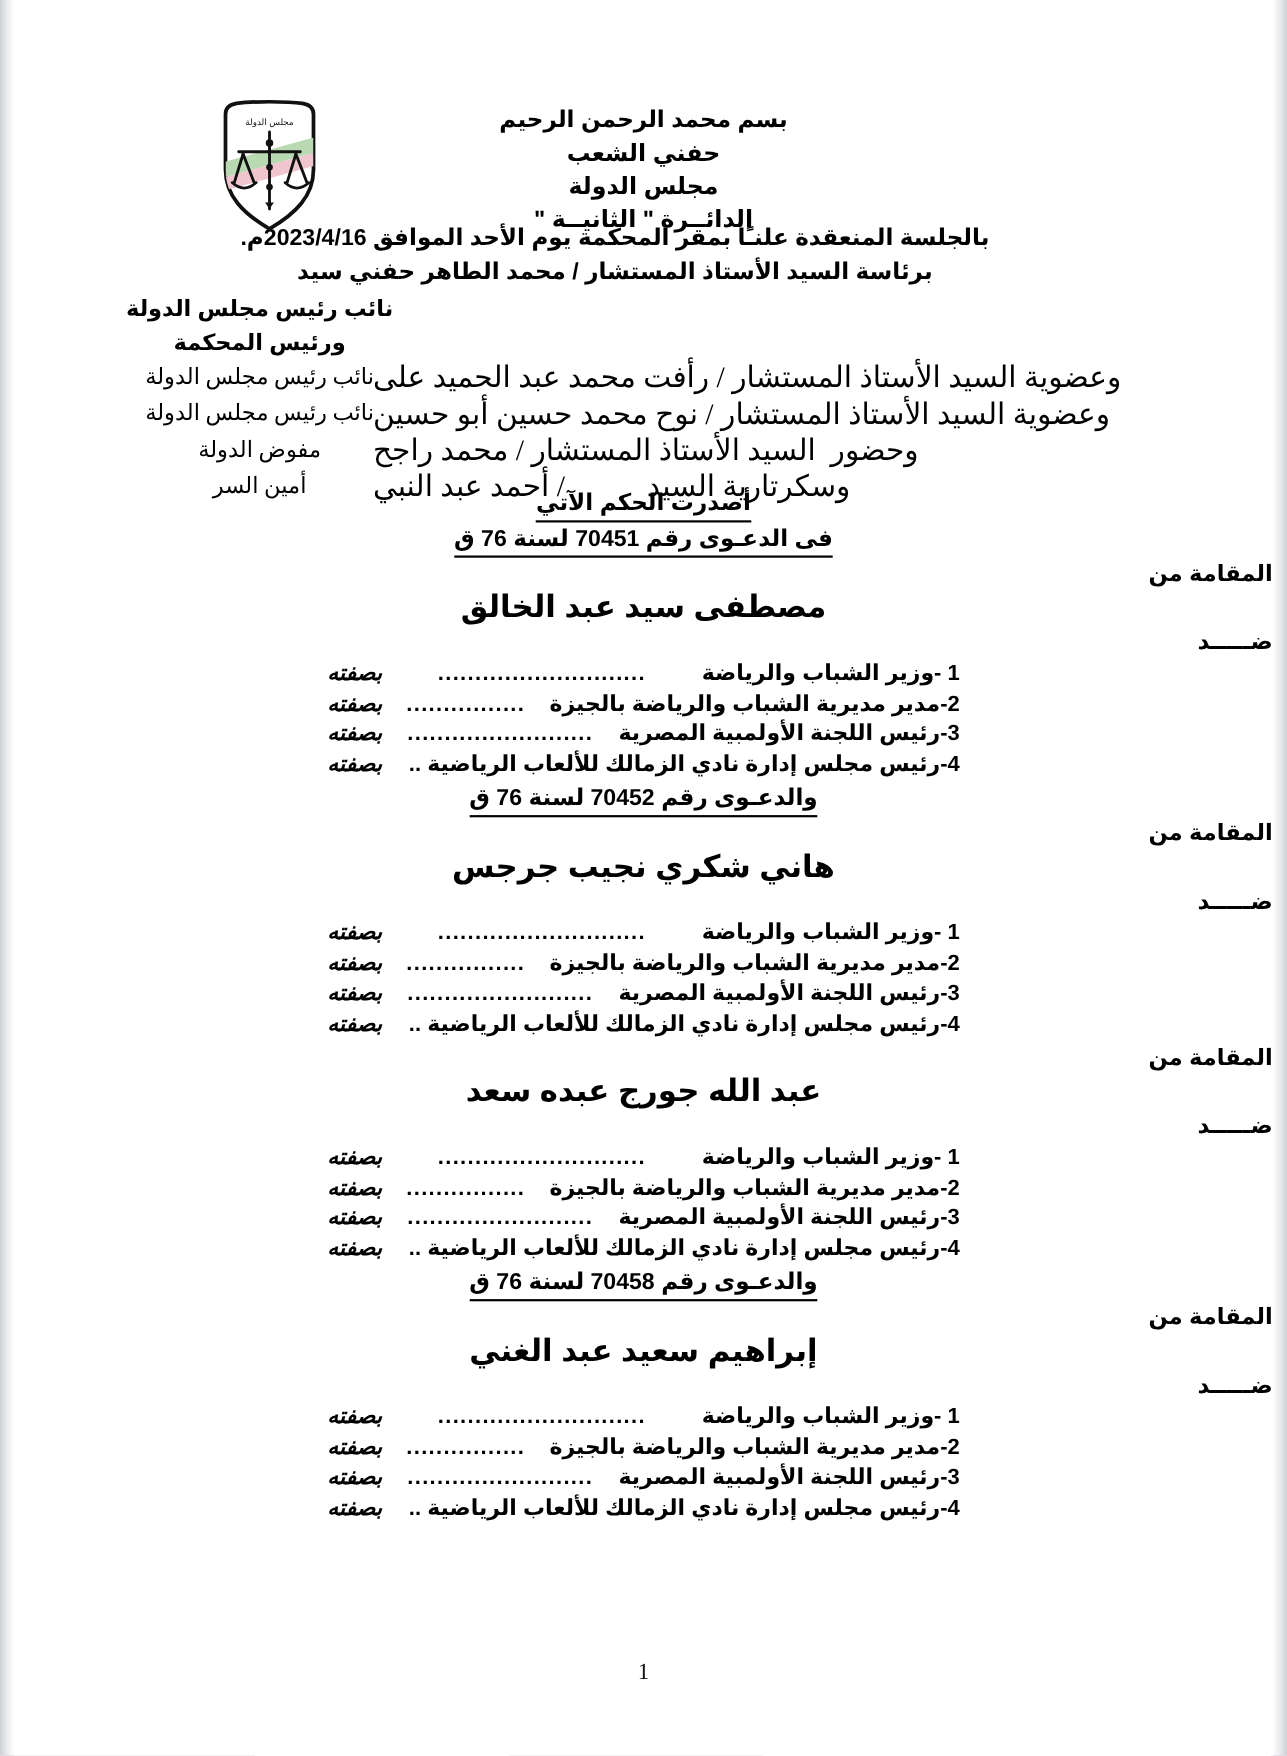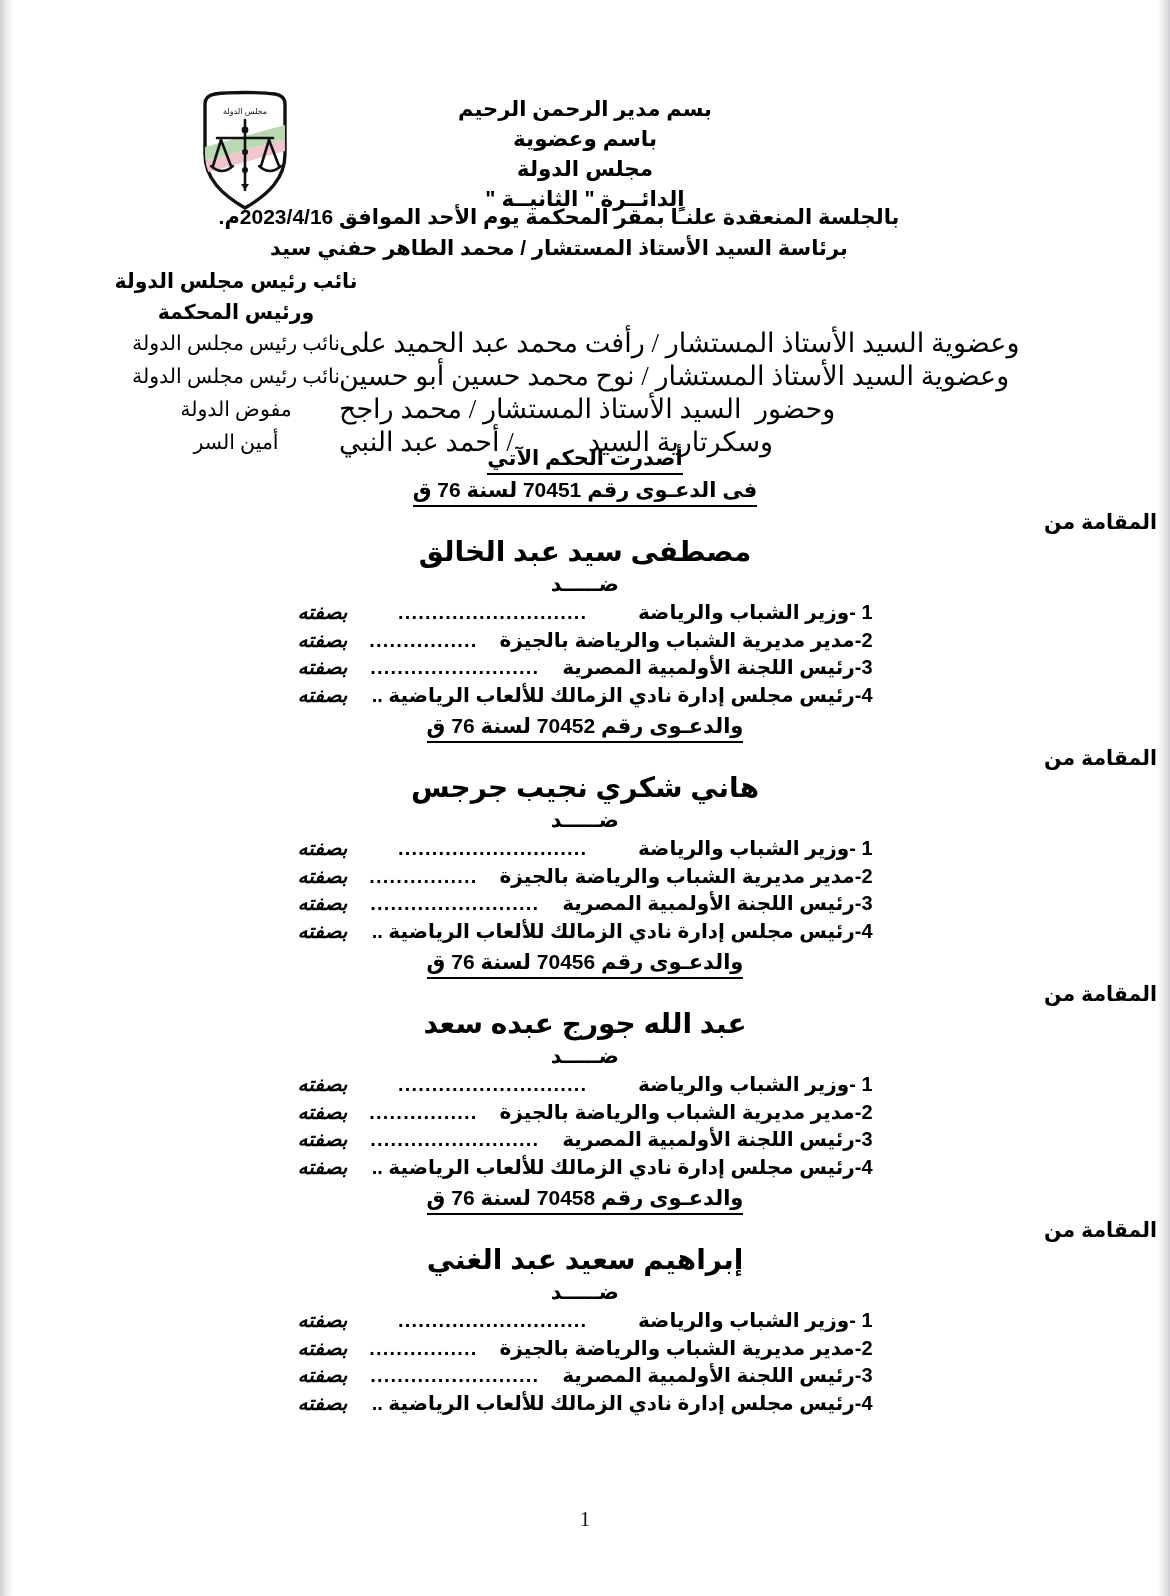--- a/index.html
+++ b/index.html
@@ -135,21 +135,20 @@
   }
   .case-no { letter-spacing: 0.6px; }
   .plaintiff {
     font-family: "Liberation Sans", "DejaVu Sans", sans-serif;
     font-weight: bold;
     font-size: 28px;
     line-height: 32px;
     text-align: center;
   }
   .didd {
-    text-align: center;
     font-family: "Liberation Sans", "DejaVu Sans", sans-serif;
     font-weight: bold;
     font-size: 21px;
     line-height: 31px;
     letter-spacing: 1px;
   }
   .filed-from {
     text-align: right;
     font-family: "Liberation Sans", "DejaVu Sans", sans-serif;
     font-weight: bold;
@@ -234,22 +233,22 @@
           <path d="M12 76 Q23 86 34 76" stroke-width="2.4"></path>
           <path d="M60 76 Q71 86 82 76" stroke-width="2.4"></path>
           <circle cx="46" cy="40" r="3.4" fill="#111111" stroke="none"></circle>
           <circle cx="46" cy="62" r="3.0" fill="#111111" stroke="none"></circle>
           <circle cx="46" cy="80" r="3.0" fill="#111111" stroke="none"></circle>
         </g>
       </svg>
     </div>
 
     <div class="header-lines">
-      <div class="hl basmala">بسم مدير الرحمن الرحيم</div>
-      <div class="hl">باسم وعضوية</div>
+      <div class="hl basmala">بسم محمد الرحمن الرحيم</div>
+      <div class="hl">حفني الشعب</div>
       <div class="hl">مجلس الدولة</div>
       <div class="hl"><span class="circle">الدائــرة " الثانيــة "</span></div>
     </div>
   </div>
 
   <div class="session-block">
     <div class="session-line">بالجلسة المنعقدة علنـًا بمقر المحكمة يوم الأحد الموافق 2023/4/16م.</div>
     <div class="session-line">برئاسة السيد الأستاذ المستشار  / محمد الطاهر حفني سيد</div>
   </div>
 
@@ -335,21 +334,20 @@
               <div class="def-row">
                 <span class="def-num">4-</span>
                 <span class="def-text">رئيس مجلس إدارة نادي الزمالك للألعاب الرياضية ..</span>
                 <span class="def-dots"></span>
                 <span class="def-cap">بصفته</span>
               </div>
             </div>
             <div class="block-gap"></div>
           </div>
           <div>
-            <div class="ctr"><span class="ul-item case-no">والدعـوى رقم 70456 لسنة 76 ق</span></div>
             <div class="filed-from">المقامة من</div>
             <div class="plaintiff">عبد الله جورج عبده سعد</div>
             <div class="didd">ضـــــد</div>
             <div class="defendants">
               <div class="def-row">
                 <span class="def-num">1 -</span>
                 <span class="def-text">وزير الشباب والرياضة</span>
                 <span class="def-dots">............................</span>
                 <span class="def-cap">بصفته</span>
               </div>

